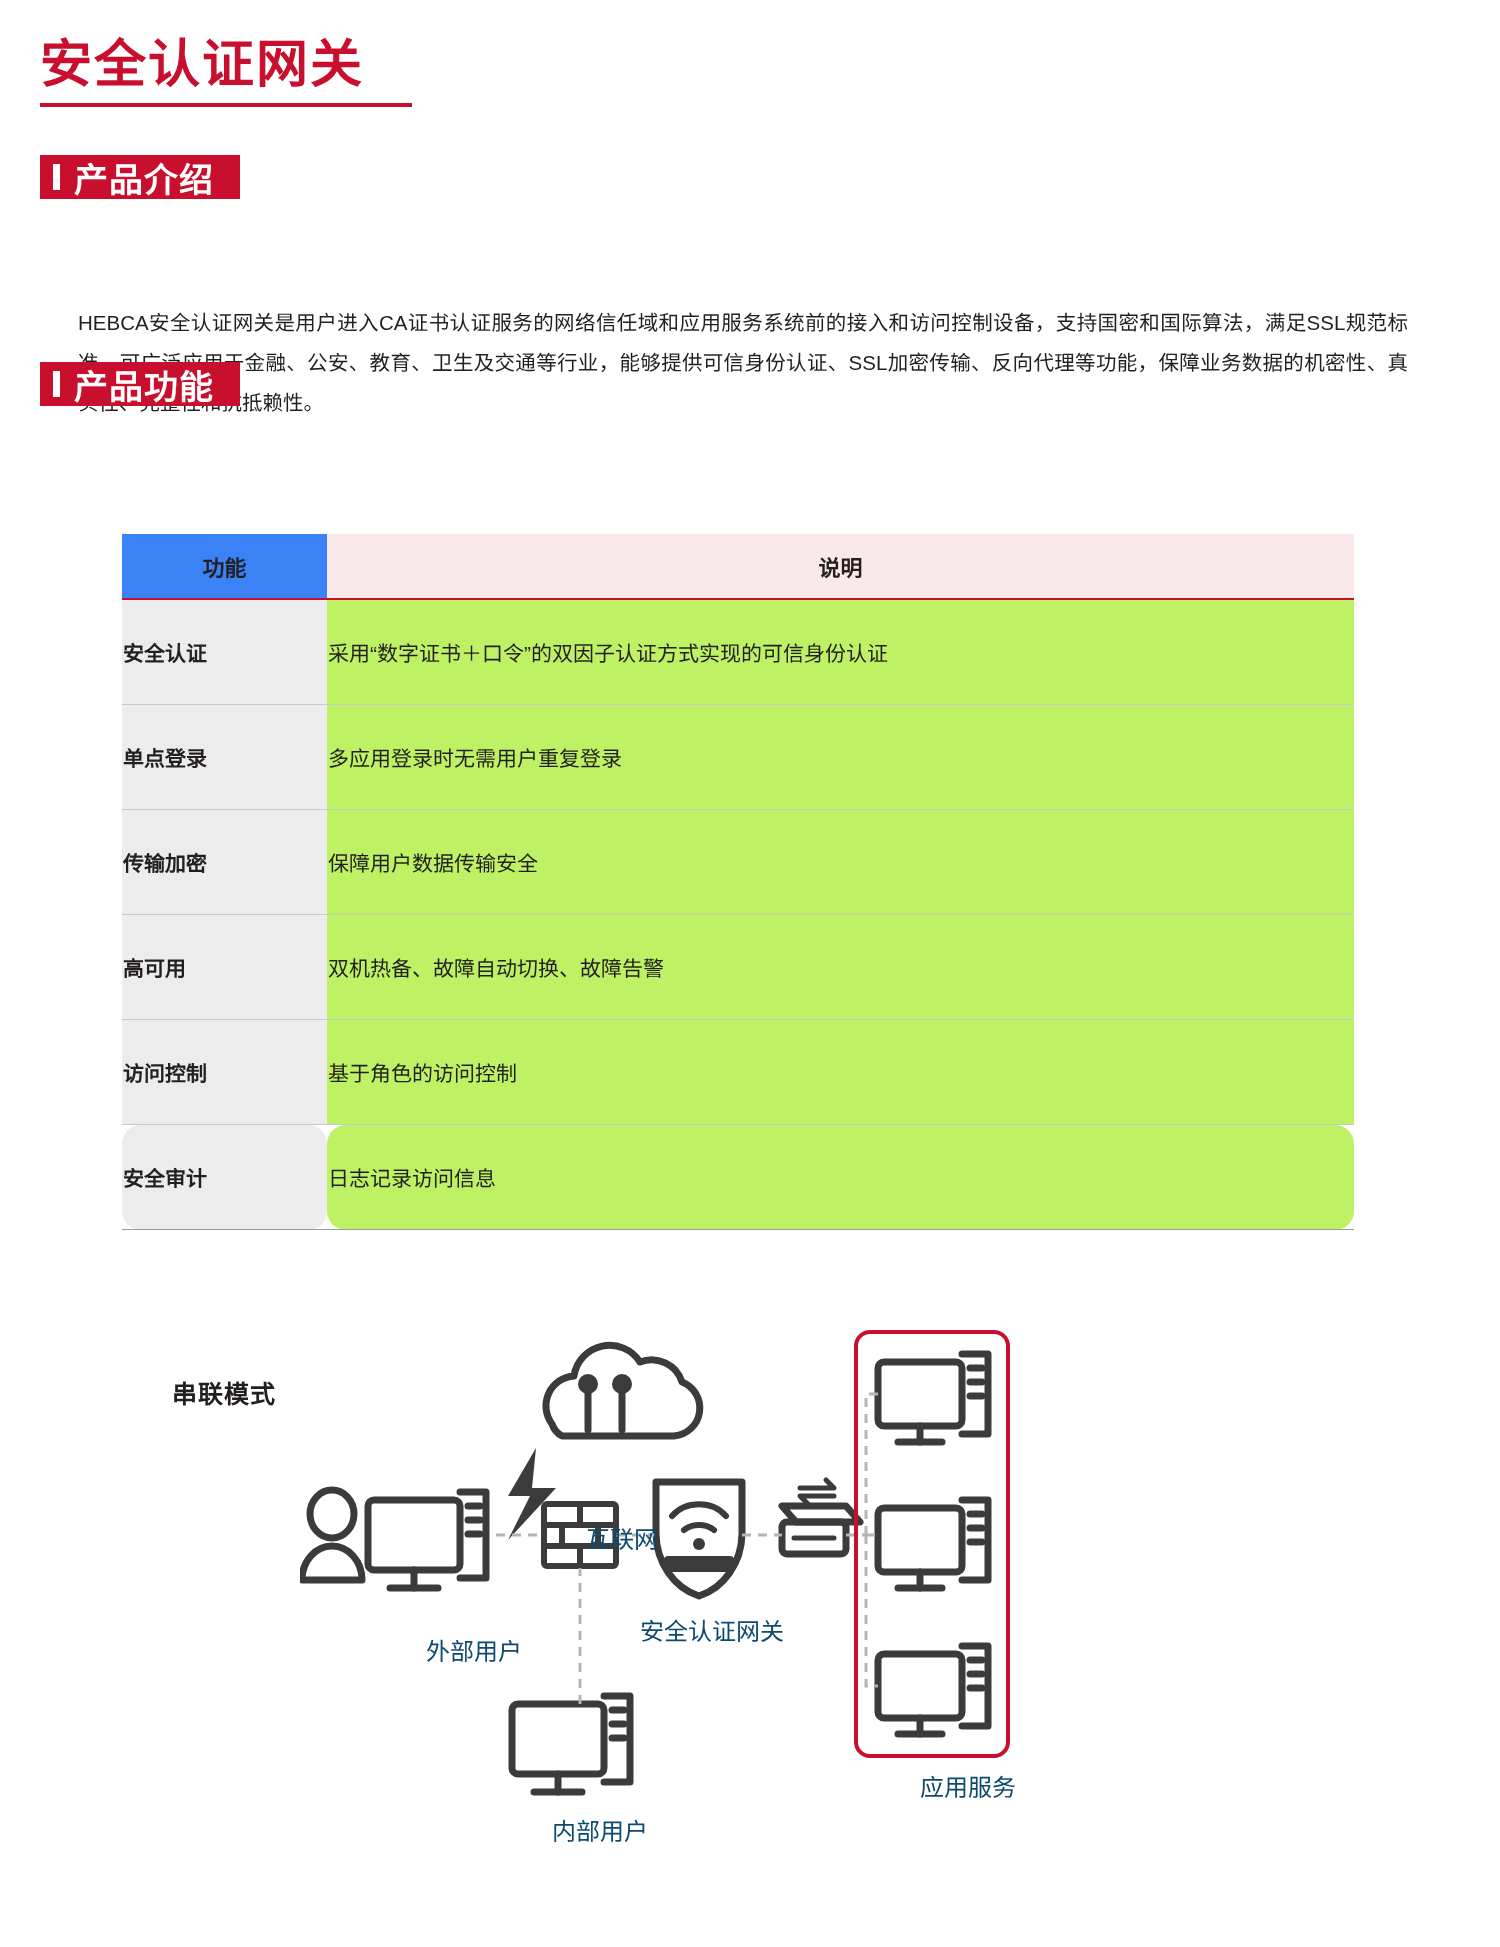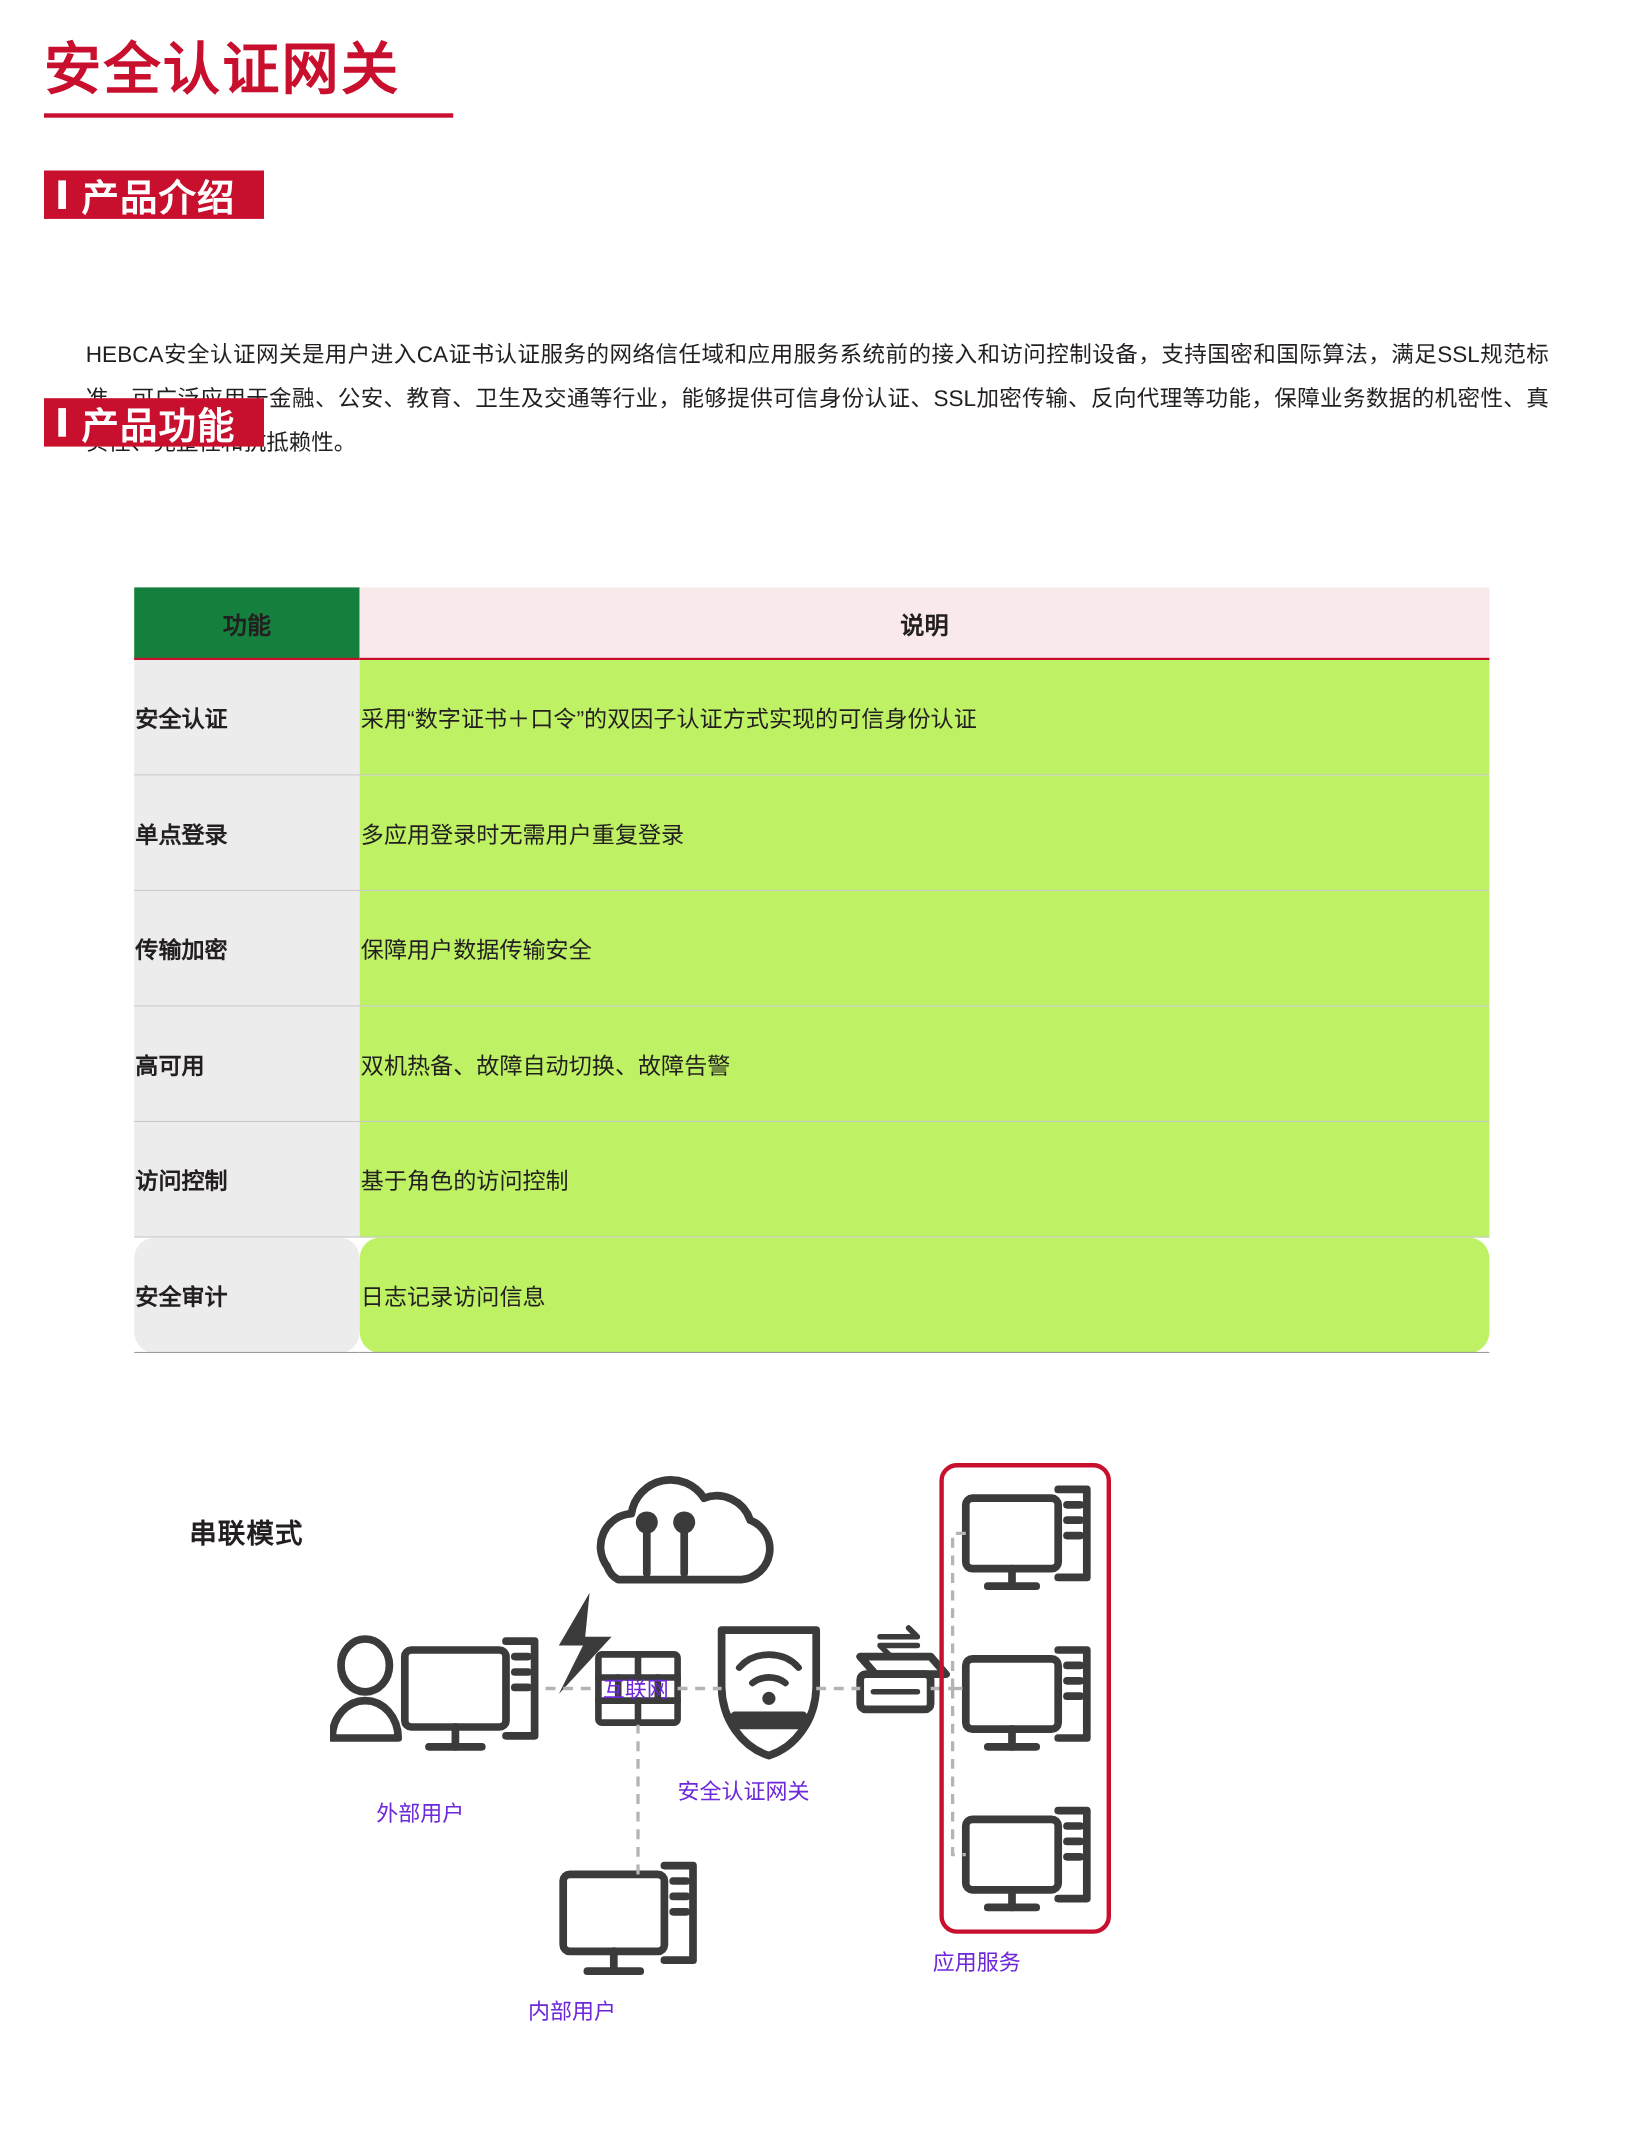--- a/index.html
+++ b/index.html
@@ -98,21 +98,21 @@
   table.features col.c2 { width: 1027px; }
 
   table.features thead th {
     height: 62px;
     font-size: 22px;
     font-weight: bold;
     color: #231f20;
     border-bottom: 2px solid #c8102e;
     text-align: center;
   }
-  table.features thead th.h1 { background: #15803d; }
+  table.features thead th.h1 { background: #3b82f6; }
   table.features thead th.h2 { background: #fae9ea; }
 
   table.features tbody td {
     height: 102px;
     font-size: 21px;
     color: #231f20;
     border-bottom: 1px solid #c9c9c9;
     vertical-align: middle;
   }
   table.features tbody td.name {
@@ -141,23 +141,23 @@
   .diagram {
     position: absolute;
     left: 300px;
     top: 1320px;
     width: 800px;
     height: 600px;
   }
   .diagram svg { display: block; }
   .dlabel {
     position: absolute;
-    font-size: 20px;
-    color: #6d28d9;
-    text-align: left;
+    font-size: 24px;
+    color: #0c4a6e;
+    text-align: right;
     white-space: nowrap;
   }
 </style>
 </head>
 <body>
 
 <div class="page">
 
   <div class="main-title-wrap">
     <h1 class="main-title">安全认证网关</h1>

